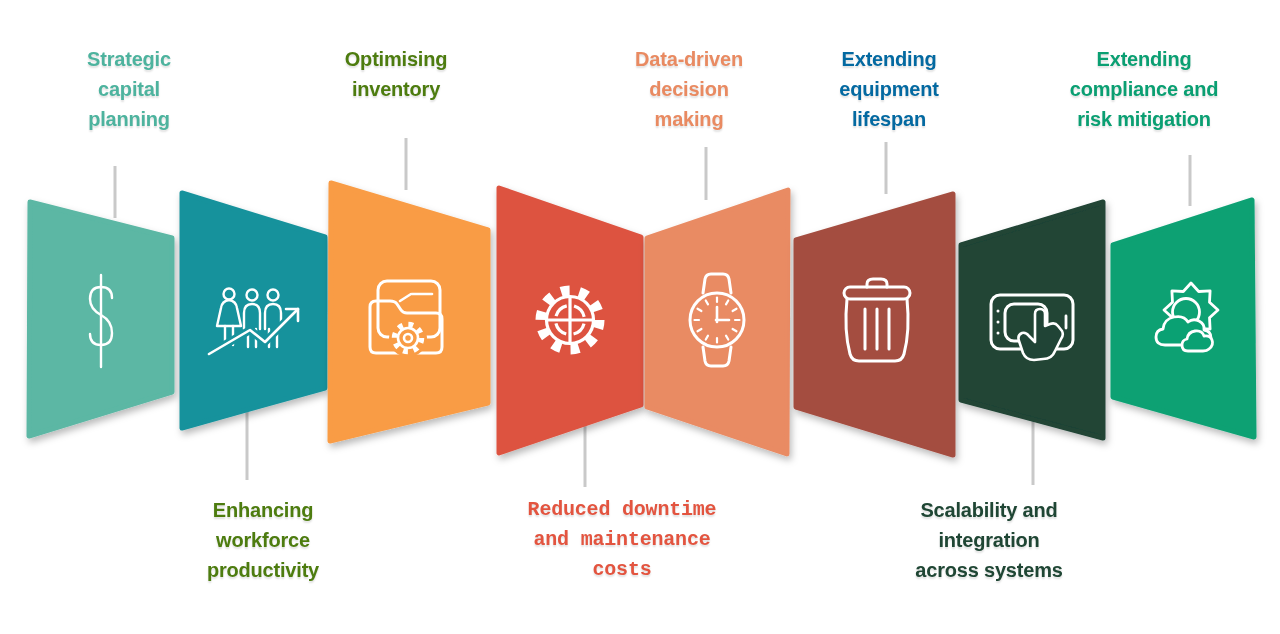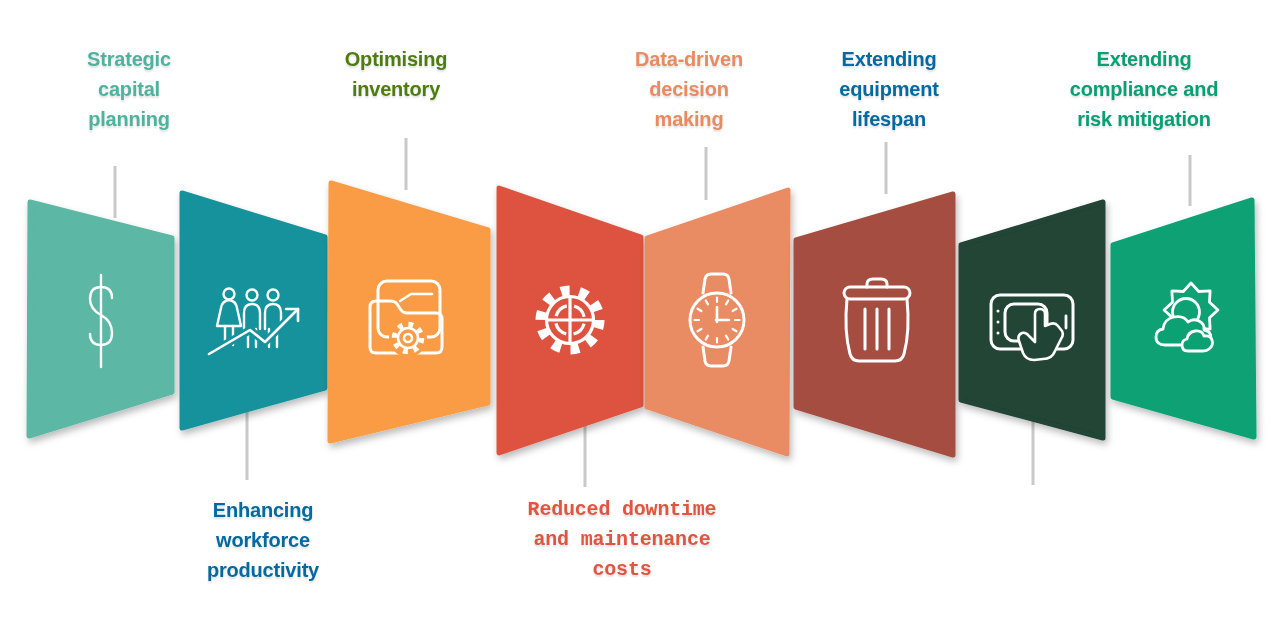--- a/index.html
+++ b/index.html
@@ -167,20 +167,23 @@
 inventory</div>
   <div class="lbl" style="left: 559px; top: 44px; color: rgb(233, 138, 97);">Data-driven
 decision
 making</div>
   <div class="lbl" style="left: 759px; top: 44px; color: #0369a1;">Extending
 equipment
 lifespan</div>
   <div class="lbl" style="left: 1014px; top: 44px; color: rgb(10, 159, 114);">Extending
 compliance and
 risk mitigation</div>
-  <div class="lbl" style="left: 133px; top: 495px; color: #0369a1;">Enhancing
+  <div class="lbl" style="left: 133px; top: 495px; color: #4d7c0f;">Enhancing
 workforce
 productivity</div>
   <div class="lbl" style="left: 492px; top: 495px; color: rgb(227, 84, 63); font-family: Liberation Mono, monospace;">Reduced downtime
 and maintenance
 costs</div>
+  <div class="lbl" style="left: 859px; top: 495px; color: rgb(31, 70, 52);">Scalability and
+integration
+across systems</div>
 
 </div>
 
 </body></html>

